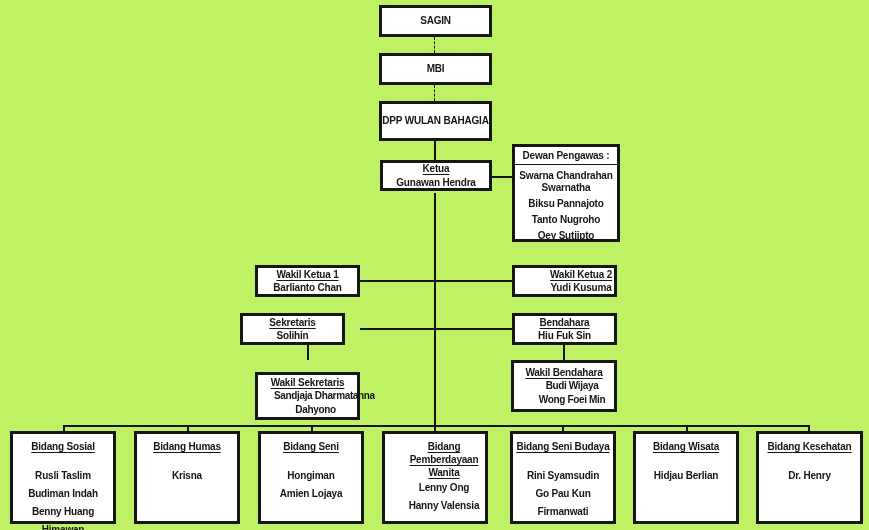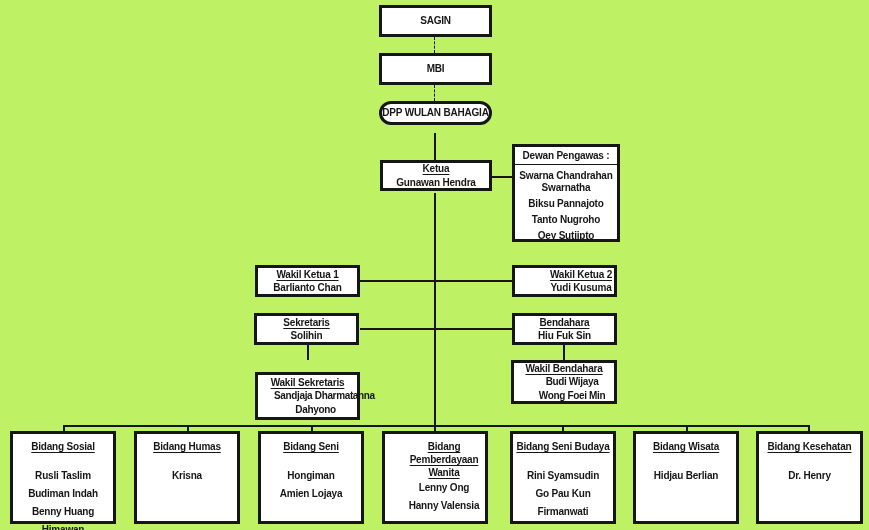--- a/index.html
+++ b/index.html
@@ -14,34 +14,34 @@
     line-height:14px;
   }
   .u{text-decoration:underline;text-underline-offset:2px;}
   .nowrap{white-space:nowrap;}
   .hline{position:absolute;height:1.5px;background:#161616;}
   .vline{position:absolute;width:1.5px;background:#161616;}
   .vdash{position:absolute;width:0;border-left:1.5px dashed #161616;}
   
   .b-sagin{left:379px;top:5px;width:113px;height:32px;}
   .b-mbi{left:379px;top:53px;width:113px;height:32px;}
-  .b-dpp{left:379px;top:101px;width:113px;height:24px;border-radius:14px;}
+  .b-dpp{left:379px;top:101px;width:113px;height:40px;}
   
   .b-ketua{left:380px;top:160px;width:112px;height:31px;}
   .b-dewan{left:512px;top:144px;width:108px;height:98px;justify-content:flex-start;}
   .dewan-header{border-bottom:1.5px solid #161616;padding:3px 2px 2px;line-height:12px;}
   .dewan-members{padding-top:3px;}
   .dewan-members .member{line-height:12px;padding:2px 1px;}
   
   .b-wk1{left:255px;top:265px;width:105px;height:32px;}
   .b-wk2{left:512px;top:265px;width:105px;height:32px;padding-left:33px;}
-  .b-sek{left:254px;top:313px;width:105px;height:32px;}
+  .b-sek{left:240px;top:313px;width:105px;height:32px;}
   .b-ben{left:512px;top:313px;width:105px;height:32px;}
   .b-wsek{left:255px;top:372px;width:105px;height:48px;}
-  .b-wben{left:511px;top:360px;width:106px;height:44px;}
+  .b-wben{left:511px;top:360px;width:106px;height:52px;}
   .pair{line-height:13.5px;}
   .tri{line-height:13.5px;}
   .tri .nm{letter-spacing:-0.35px;padding-left:16px;}
   
   .bidang{top:431px;height:93px;width:106px;justify-content:flex-start;padding-top:5px;}
   .b-bid0{left:10px;} .b-bid1{left:134px;} .b-bid2{left:258px;} .b-bid3{left:382px;padding-left:18px;}
   .b-bid4{left:510px;} .b-bid5{left:633px;} .b-bid6{left:756px;width:107px;}
   .bid-title{min-height:27px;line-height:13px;padding:1px 2px 0;}
   .member-line{line-height:18px;}
   

